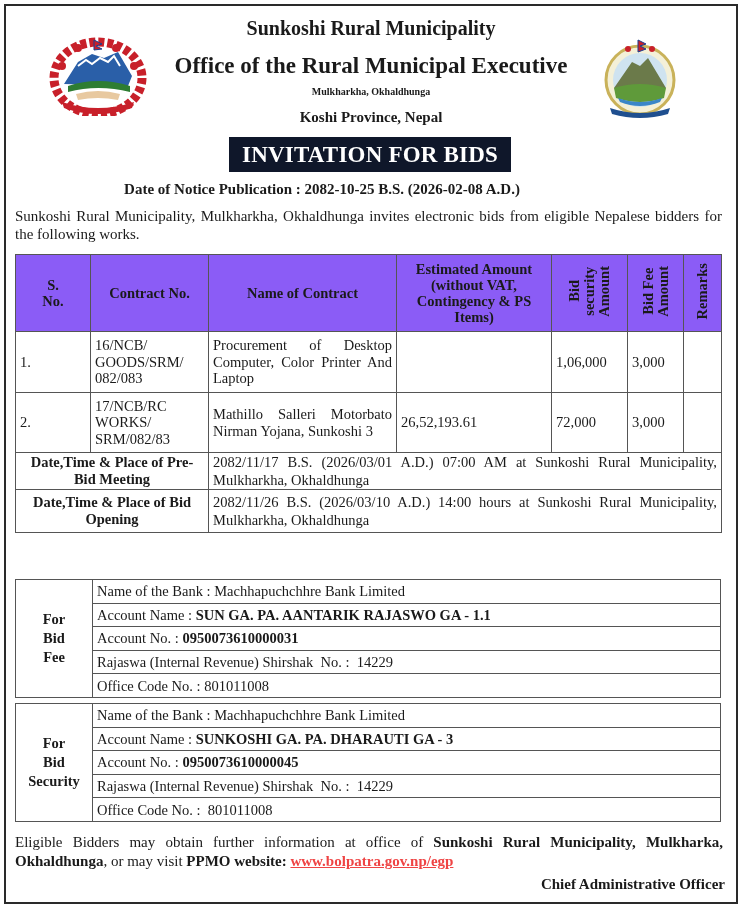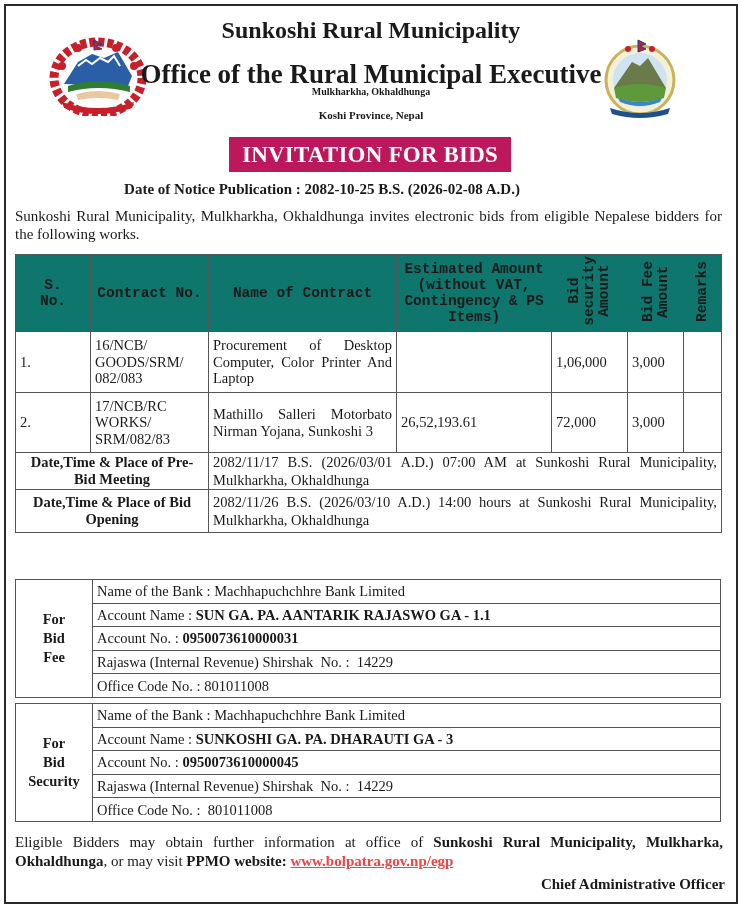--- a/index.html
+++ b/index.html
@@ -4,35 +4,35 @@
 <style>
   html, body { margin:0; padding:0; background:#ffffff; }
   body { width:742px; height:910px; position:relative; overflow:hidden;
          font-family:"Liberation Serif", serif; color:#1a1a1a; }
   .frame { position:absolute; left:4px; top:4px; width:730px; height:896px;
            border:2px solid #2a2a2a; box-sizing:content-box; }
   .logo { position:absolute; }
   .logo-left { left:48px; top:36px; width:100px; height:80px; }
   .logo-right { left:598px; top:36px; width:84px; height:84px; }
   .hdr { position:absolute; left:0; width:742px; text-align:center; font-weight:bold; }
-  .t1 { top:17px; font-size:24px; }
-  .t2 { top:59px; font-size:27px; }
+  .t1 { top:17px; font-size:20px; }
+  .t2 { top:53px; font-size:23px; }
   .t3 { top:86px; font-size:10px; }
-  .t4 { top:109px; font-size:11px; }
+  .t4 { top:109px; font-size:15px; }
   .banner { position:absolute; left:229px; top:137px; width:282px; height:35px;
-            background:#be185d; color:#ffffff; font-size:23px; font-weight:bold;
+            background:#0f172a; color:#ffffff; font-size:23px; font-weight:bold;
             text-align:center; line-height:35px; letter-spacing:0.2px; }
   .pubdate { position:absolute; left:0; width:644px; top:181px; text-align:center;
              font-weight:bold; font-size:15px; }
   .intro { position:absolute; left:15px; width:707px; top:207px; font-size:15px;
            line-height:18px; text-align:justify; text-align-last:left; }
   table.bids { position:absolute; left:15px; top:254px; width:706px;
                border-collapse:collapse; table-layout:fixed; font-size:14.5px; }
   table.bids td, table.bids th { border:1.4px solid #555; padding:0 4px; vertical-align:middle; }
-  table.bids th { background:#0f766e; font-weight:bold; text-align:center; line-height:16px;font-family:Liberation Mono, monospace; }
+  table.bids th { background:#8b5cf6; font-weight:bold; text-align:center; line-height:16px; }
   .vert { writing-mode:vertical-rl; transform:rotate(180deg); display:inline-block;
           line-height:15px; text-align:center; font-weight:bold; }
   .c { text-align:left; }
   .lbl { font-weight:bold; text-align:center; line-height:17px; }
   .jus { text-align:justify; line-height:16.5px; }
   .bank { position:absolute; left:15px; width:706px; border-collapse:collapse;
           table-layout:fixed; font-size:14.5px; }
   .bank td { border:1.4px solid #555; padding:0 4px; height:22.6px; line-height:16px; }
   .bank td.side { font-weight:bold; text-align:center; line-height:19px; }
   .footer { position:absolute; left:15px; width:708px; top:833px; font-size:15px;

